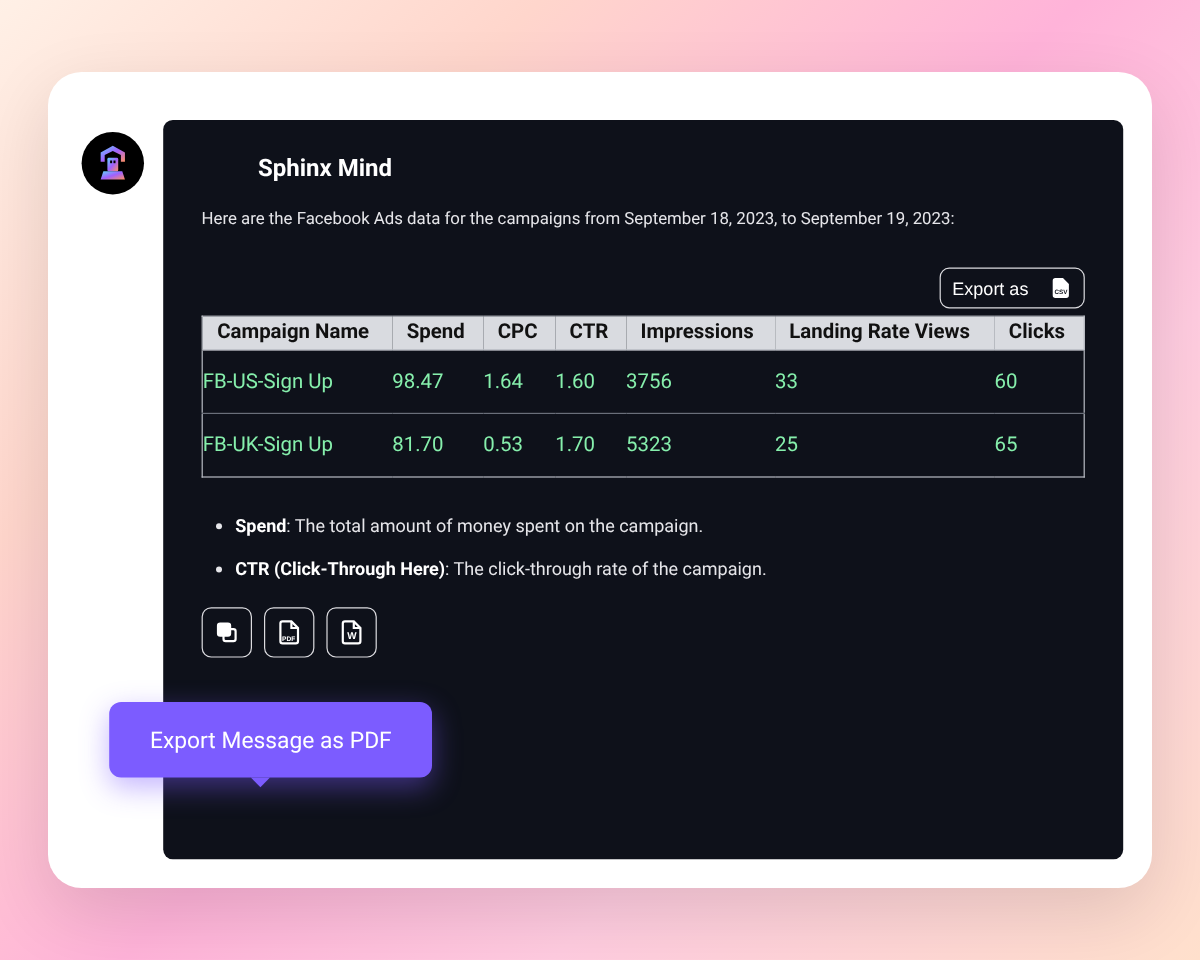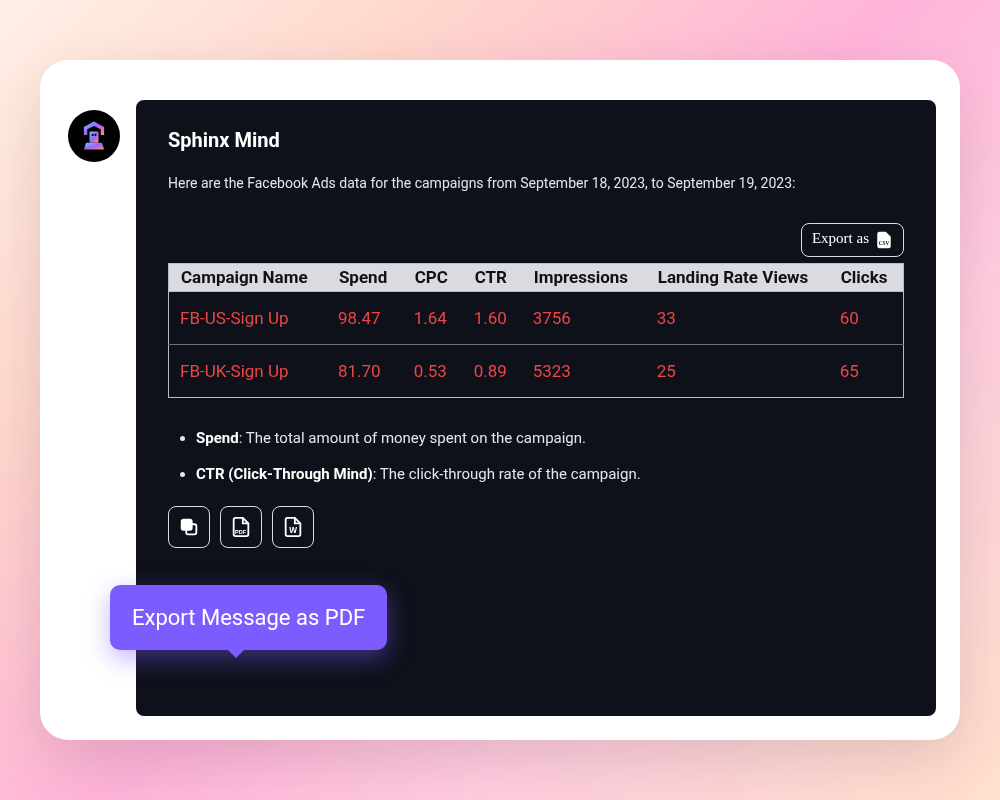--- a/index.html
+++ b/index.html
@@ -41,44 +41,44 @@
     padding: 28px 32px 24px 32px;
     color: #e8e8ec;
     position: relative;
     min-width: 0;
   }
   .title {
     font-size: 20px;
     font-weight: 700;
     color: #fff;
     margin-bottom: 20px;
+    margin-left: 47px;
   }
   .intro {
     font-size: 14px;
     line-height: 1.65;
     color: #e6e6ea;
     margin-bottom: 28px;
   }
   .export-row {
     display: flex;
     justify-content: flex-end;
     margin-bottom: 6px;
   }
   .export-btn {
     display: inline-flex;
-    align-items: flex-start;
-    gap: 6px;
+    align-items: flex-end;
+    gap: 18px;
     border: 1.5px solid #dcdce0;
     border-radius: 8px;
     padding: 6px 10px;
     font-size: 15px;
     color: #fff;
     background: transparent;
     cursor: pointer;
-    font-family: Liberation Serif, serif;
   }
   .csv-icon {
     display: inline-flex;
     width: 18px;
     height: 20px;
   }
   table {
     width: 100%;
     border-collapse: collapse;
     border: 1px solid #b8bcc4;
@@ -88,43 +88,43 @@
     background: #d9dbe0;
     color: #111;
     font-weight: 700;
     text-align: left;
     padding: 2px 12px;
     border-bottom: 1px solid #b8bcc4;
     line-height: 1.35;
     vertical-align: bottom;
   }
   tbody td {
-    padding: 16px 11px;
+    padding: 16px 0;
     border-top: 1px solid #6a6f7a;
-    color: #ef4444;
+    color: #86efac;
   }
   .defs {
     margin-top: 28px;
     padding-left: 28px;
   }
   .defs li {
     font-size: 15px;
     line-height: 1.6;
     color: #e6e6ea;
     margin-bottom: 12px;
   }
   .defs li .term { font-weight: 700; color: #fff; }
   .tooltip {
     position: absolute;
-    left: 70px;
+    left: 51px;
     top: 525px;
     background: #7c5cff;
     color: #fff;
-    font-size: 22px;
-    padding: 20px 22px;
+    font-size: 19px;
+    padding: 20px 34px;
     border-radius: 10px;
     box-shadow: 0 8px 24px rgba(124,92,255,0.45);
     z-index: 10;
   }
   .tooltip::after {
     content: "";
     position: absolute;
     left: 118px;
     bottom: -8px;
     width: 0; height: 0;
@@ -208,34 +208,34 @@
           <td>1.64</td>
           <td>1.60</td>
           <td>3756</td>
           <td>33</td>
           <td>60</td>
         </tr>
         <tr>
           <td>FB-UK-Sign Up</td>
           <td>81.70</td>
           <td>0.53</td>
-          <td>0.89</td>
+          <td>1.70</td>
           <td>5323</td>
           <td>25</td>
           <td>65</td>
         </tr>
       </tbody>
     </table>
 
     <ul class="defs">
       <li>
         <span class="term">Spend</span><span>: The total amount of money spent on the campaign.</span>
       </li>
       <li>
-        <span class="term">CTR (Click-Through Mind)</span><span>: The click-through rate of the campaign.</span>
+        <span class="term">CTR (Click-Through Here)</span><span>: The click-through rate of the campaign.</span>
       </li>
     </ul>
 
     <div class="actions">
       <button class="action-btn">
         <svg viewBox="0 0 24 24" fill="none" stroke-width="2">
           <rect x="9" y="9" width="11" height="11" rx="2"></rect>
           <rect x="4" y="4" width="11" height="11" rx="2" fill="#fff" stroke="#fff"></rect>
         </svg>
       </button>

